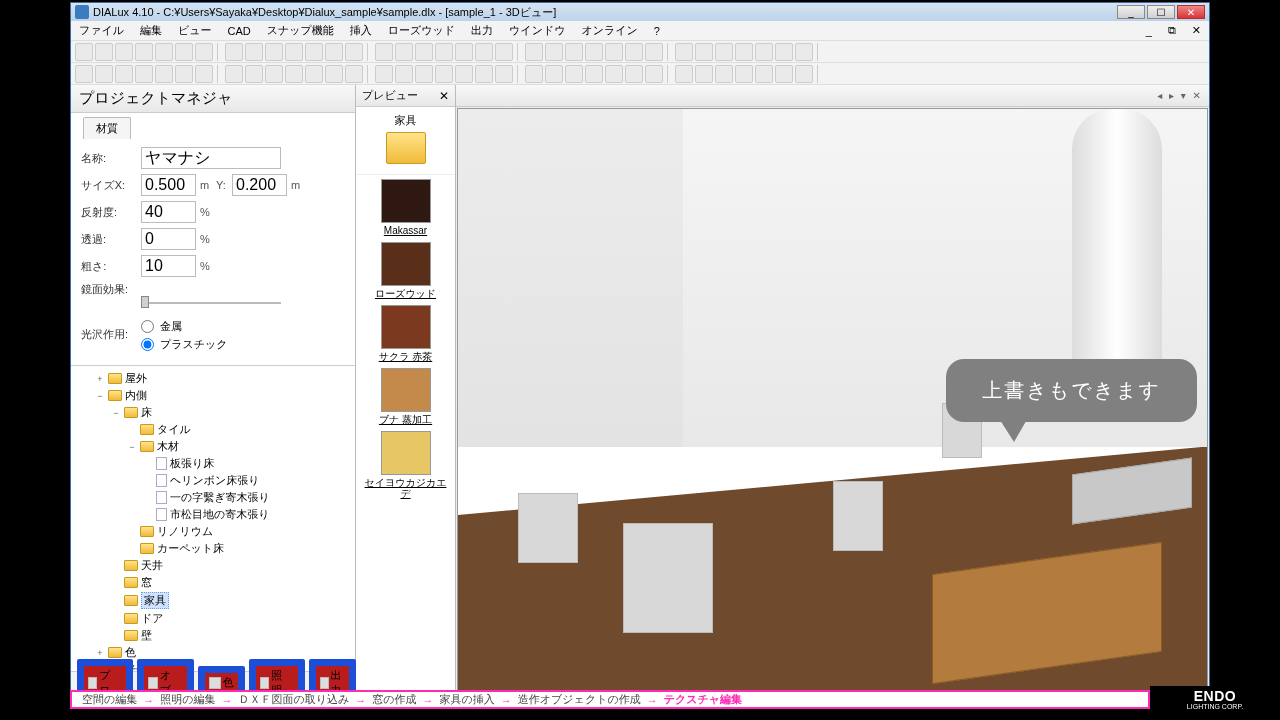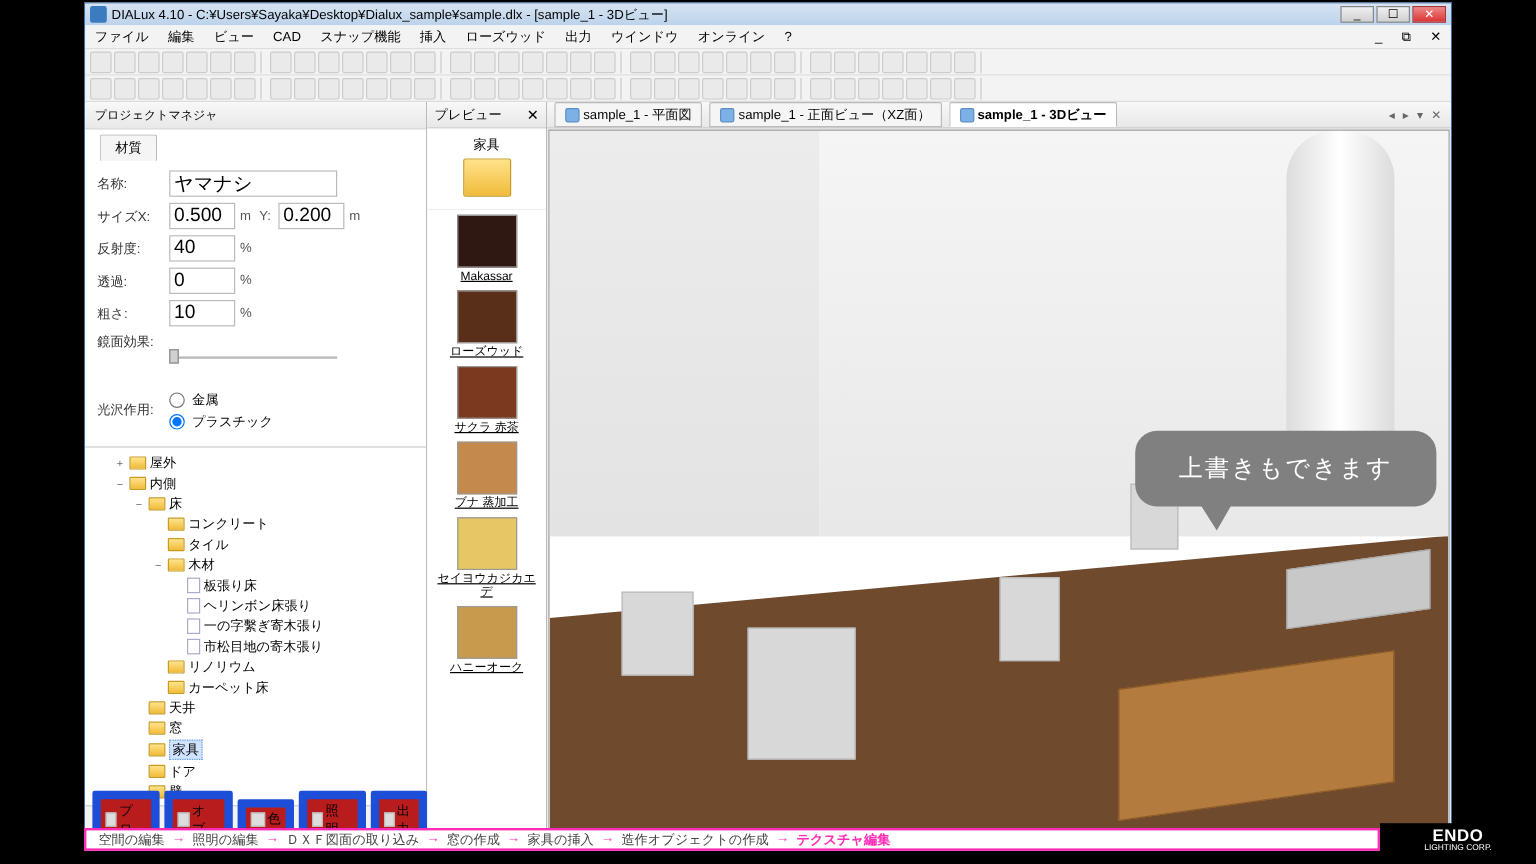--- a/index.html
+++ b/index.html
@@ -11,21 +11,21 @@
 .winbtn { width: 28px; height: 14px; margin-left: 2px; display: inline-flex; align-items: center; justify-content: center; font-size: 10px; border: 1px solid #888; background: linear-gradient(#f0f0f0,#d0d0d0); }
 .winbtn.close { background: linear-gradient(#e88,#d33); color: #fff; border-color: #a33; }
 .menubar { height: 20px; background: #f3f3f3; display: flex; align-items: center; padding: 0 4px; gap: 8px; border-bottom: 1px solid #ddd; }
 .menubar span { padding: 2px 4px; cursor: default; }
 .menubar .spacer { flex: 1; }
 .toolbar { height: 22px; background: #f3f3f3; display: flex; align-items: center; padding: 0 4px; gap: 2px; border-bottom: 1px solid #ddd; }
 .tbtn { width: 18px; height: 18px; background: #eaeaea; border: 1px solid #ccc; border-radius: 2px; }
 .tsep { width: 4px; height: 18px; border-left: 1px solid #ccc; margin: 0 2px; }
 .client { flex: 1; display: flex; min-height: 0; }
 .left { width: 285px; display: flex; flex-direction: column; border-right: 1px solid #bbb; background: #fff; }
-.pm-title { background: linear-gradient(#f8f8f8,#e8e8e8); padding: 4px 8px; border-bottom: 1px solid #ccc; font-size: 10px; }
+.pm-title { background: linear-gradient(#f8f8f8,#e8e8e8); padding: 4px 8px; border-bottom: 1px solid #ccc; font-size: 15px; }
 .tab-strip { display: flex; padding: 4px 4px 0 12px; background: #fff; }
 .tab-strip .tab { padding: 3px 12px; border: 1px solid #bbb; border-bottom: none; background: #f5f5f5; font-size: 11px; border-radius: 2px 2px 0 0; }
 .props { padding: 8px 10px; border-bottom: 1px solid #ccc; }
 .prow { display: flex; align-items: center; margin-bottom: 5px; font-size: 11px; }
 .prow .lbl { width: 60px; color: #333; }
 .prow input[type=text] { width: 55px; border: 1px solid #bbb; padding: 1px 3px; font-size: 16px; margin-right: 4px; }
 .prow .unit { width: 10px; color: #555; margin-right: 6px; }
 .slider { width: 140px; height: 2px; background: #bbb; margin-left: 60px; position: relative; }
 .slider .thumb { width: 8px; height: 12px; background: #d0d0d0; border: 1px solid #888; position: absolute; left: 0; top: -6px; }
 .radio-row { display: flex; align-items: center; gap: 4px; margin-left: 60px; margin-top: 3px; }
@@ -225,21 +225,21 @@
           <span class="lbl">粗さ:</span>
           <input type="text" value="10" style="">
           <span class="unit">%</span>
         </div>
         <div class="prow">
           <span class="lbl">鏡面効果:</span>
         </div>
         <div class="slider">
             <div class="thumb"></div>
           </div>
-        <div class="prow" style="margin-top:24px">
+        <div class="prow" style="margin-top:12px">
           <span class="lbl">光沢作用:</span>
           <div style="flex:1">
             <div class="radio-row" style="margin-left:0">
                 <input type="radio" name="u" style="">
                 <span>金属</span>
               </div>
             <div class="radio-row" style="margin-left:0">
                 <input type="radio" name="u" checked="" style="">
                 <span>プラスチック</span>
               </div>
@@ -259,25 +259,20 @@
             <span class="label">内側</span>
           </div>
         <div class="node n3">
             <span class="exp">−</span>
             <span class="fld"></span>
             <span class="label">床</span>
           </div>
         <div class="node n4">
             <span class="exp"></span>
             <span class="fld"></span>
-            <span class="label">コンクリート</span>
-          </div>
-        <div class="node n4">
-            <span class="exp"></span>
-            <span class="fld"></span>
             <span class="label">タイル</span>
           </div>
         <div class="node n4">
             <span class="exp">−</span>
             <span class="fld"></span>
             <span class="label">木材</span>
           </div>
         <div class="node n5">
             <span class="exp"></span>
             <span class="pg"></span>
@@ -398,43 +393,25 @@
             <div class="cap">サクラ 赤茶</div>
           </div>
           <div class="sw">
             <div class="chip" style="background:#c38a4b"></div>
             <div class="cap">ブナ 蒸加工</div>
           </div>
           <div class="sw">
             <div class="chip" style="background:#e7c765"></div>
             <div class="cap">セイヨウカジカエデ</div>
           </div>
-          <div class="sw">
-            <div class="chip" style="background:#c79a4e"></div>
-            <div class="cap">ハニーオーク</div>
-          </div>
         </div>
     </div>
 
     <div class="right">
       <div class="doc-tabs">
-        <div id="doc-tabs-slot" style="display: flex; gap: 6px;">
-            <div class="dt">
-              <span class="di"></span>
-              <span>sample_1 - 平面図</span>
-            </div>
-            <div class="dt">
-              <span class="di"></span>
-              <span>sample_1 - 正面ビュー（XZ面）</span>
-            </div>
-            <div class="dt active">
-              <span class="di"></span>
-              <span>sample_1 - 3Dビュー</span>
-            </div>
-          </div>
         <div class="spacer"></div>
         <span class="nav">◂ ▸ ▾ ✕</span>
       </div>
       <div class="viewport">
         <div class="sky"></div>
         <div class="wall-l"></div>
         <div class="wall-r"></div>
         <div class="pillar"></div>
         <div class="floor"></div>
         <div class="chair" style="left:8%; bottom:22%; width:60px; height:70px"></div>

